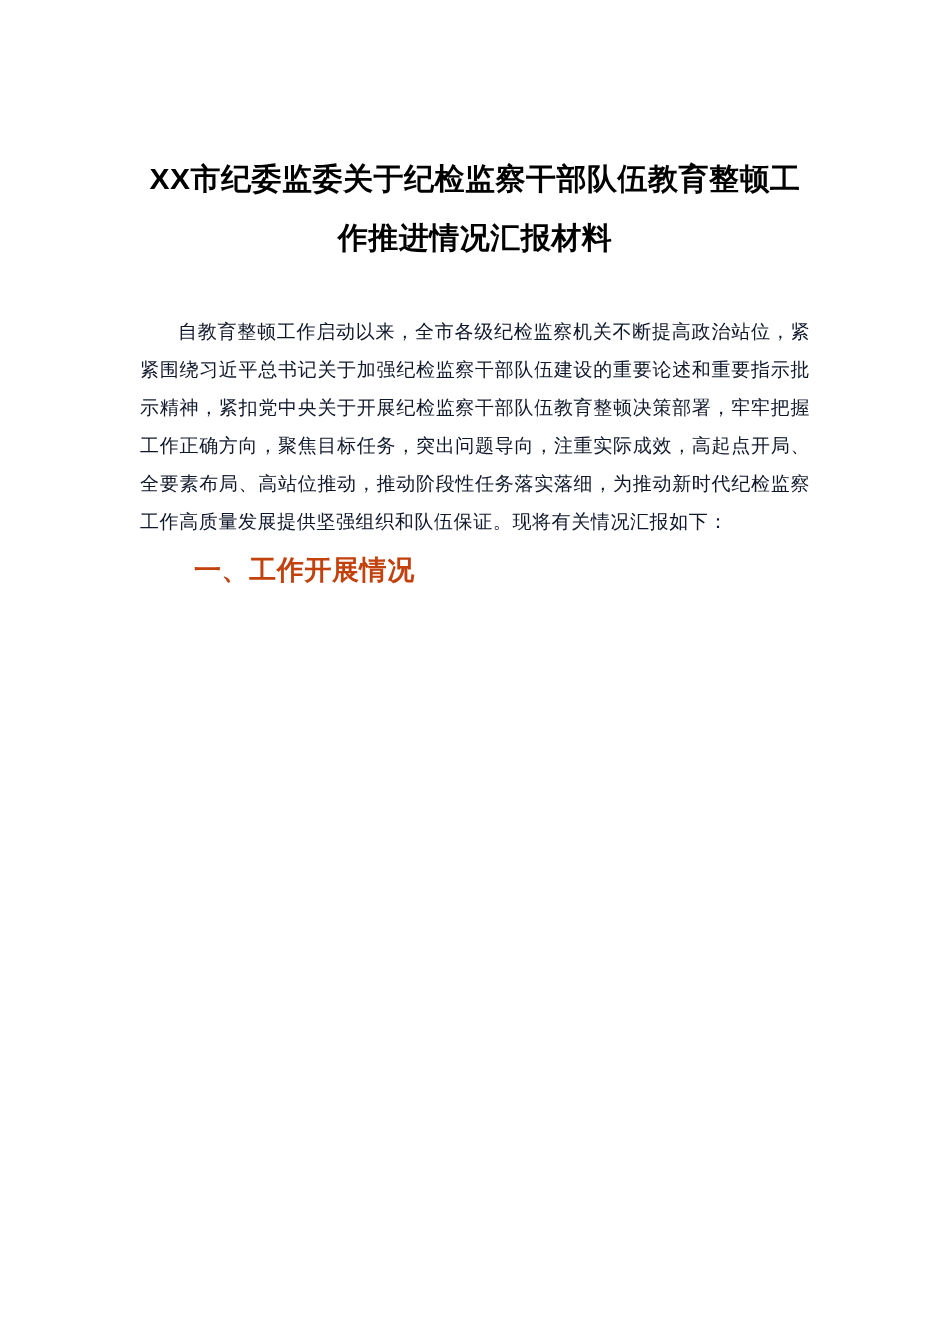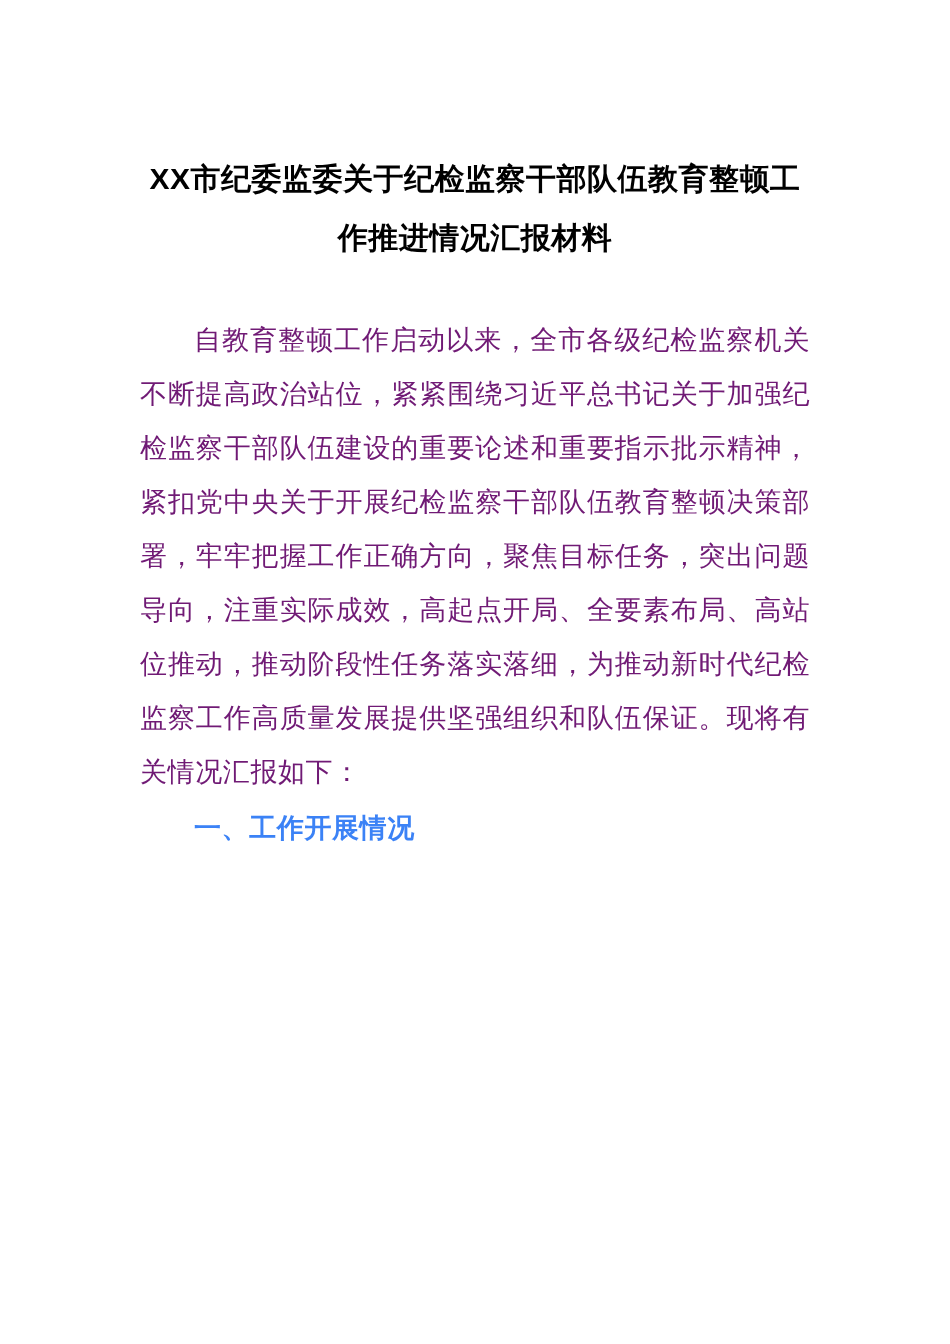--- a/index.html
+++ b/index.html
@@ -28,41 +28,41 @@
     font-size: 30px;
     line-height: 1.95;
     text-align: center;
     letter-spacing: 0.5px;
     margin: 0 0 46px 0;
     padding: 0 4px;
     color: #000000;
   }
   .body-text {
     font-family: "Liberation Serif", "DejaVu Serif", serif;
-    font-size: 27px;
+    font-size: 19px;
     line-height: 2.0;
     text-align: justify;
     text-justify: inter-ideograph;
     letter-spacing: 0.6px;
     margin: 0;
-    color: #701a75;
+    color: #0f172a;
   }
   .para {
     text-indent: 2em;
     margin: 0 0 2px 0;
   }
   .heading-1 {
     font-family: "Liberation Sans", "DejaVu Sans", sans-serif;
     font-weight: bold;
     font-size: 27px;
     line-height: 2.0;
     text-indent: 2em;
     letter-spacing: 0.6px;
     margin: 0;
-    color: #3b82f6;
+    color: #c2410c;
   }
   .sub-lead {
     font-family: "Liberation Sans", "DejaVu Sans", sans-serif;
     font-weight: bold;
   }
 </style>
 </head>
 <body>
 
 <div class="page">

